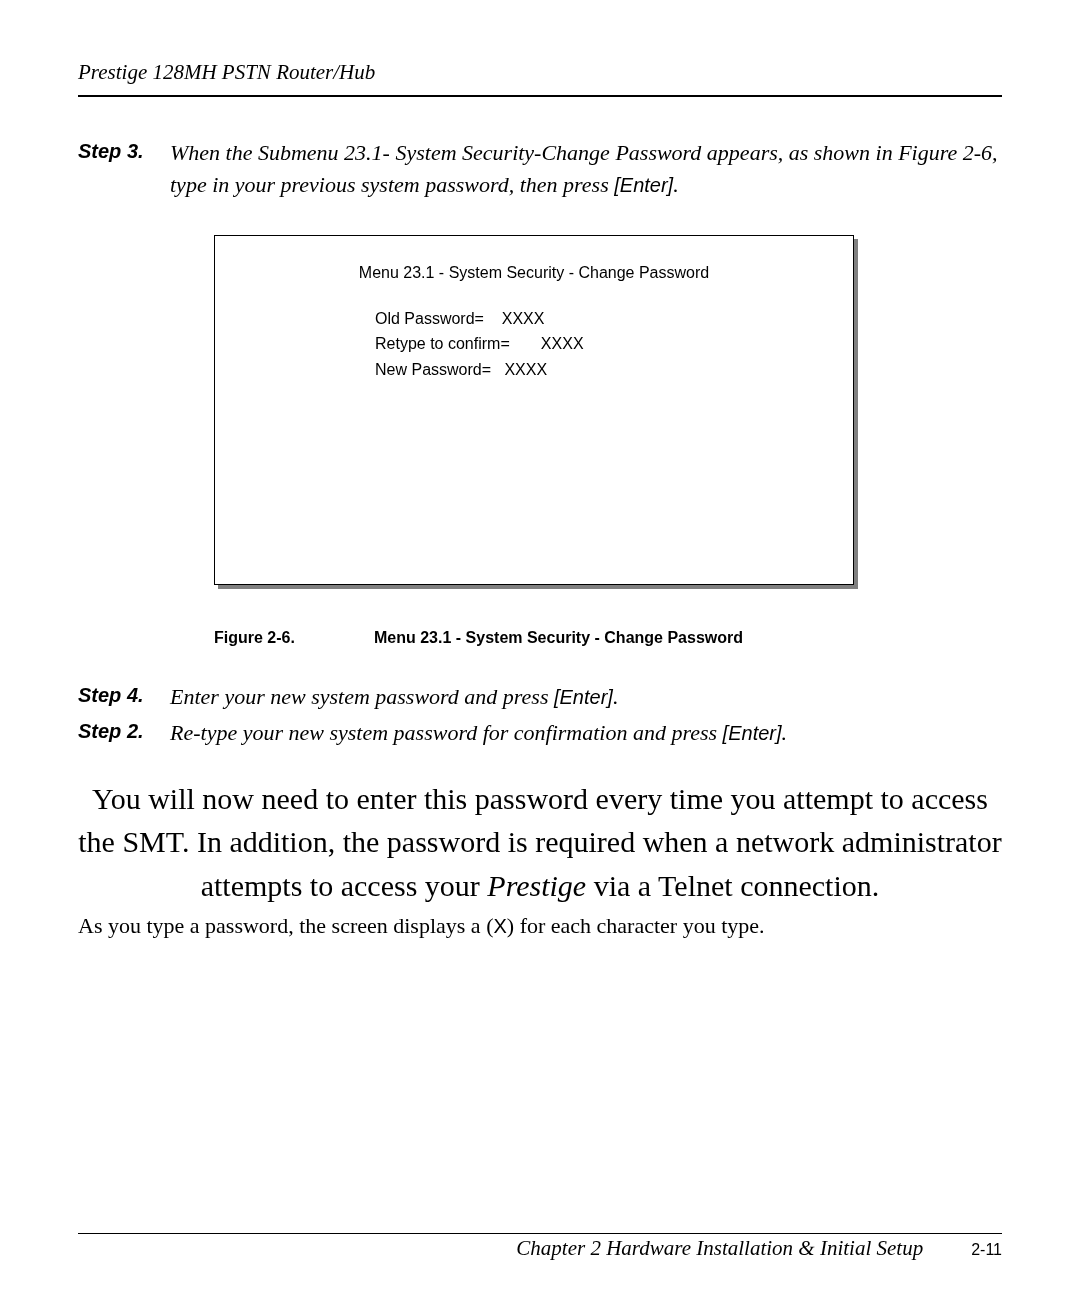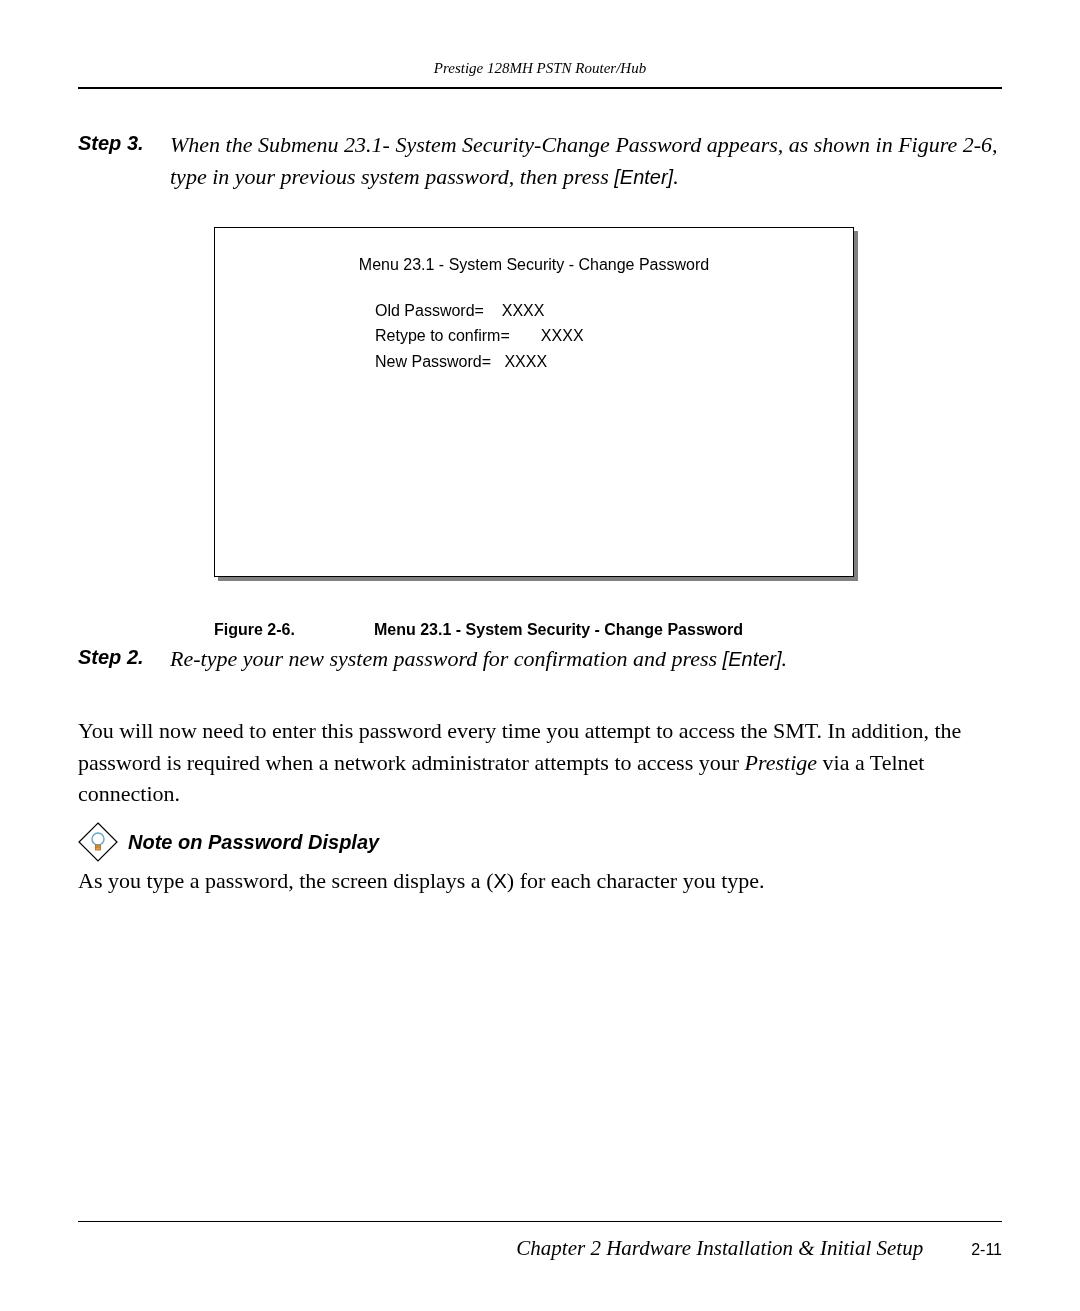--- a/index.html
+++ b/index.html
@@ -14,23 +14,23 @@
     height: 1311px;
     position: relative;
     box-sizing: border-box;
     padding: 60px 78px 50px 78px;
   }
   .header-line {
     border-bottom: 2px solid #000;
     margin-top: 4px;
   }
   .header-text {
-    text-align: center;
-    font-style: italic;
-    font-size: 15px;
+    text-align: left;
+    font-style: italic;
+    font-size: 21px;
     padding-bottom: 6px;
   }
   .step-block {
     margin-top: 40px;
     font-size: 22px;
     line-height: 1.45;
   }
   .step-row {
     display: flex;
     font-style: italic;
@@ -84,23 +84,24 @@
     font-weight: bold;
     font-size: 16px;
     text-align: left;
     margin-left: 136px;
   }
   .cap-label {
     display: inline-block;
     width: 160px;
   }
   .paragraph {
-    margin-top: 40px;
-    font-size: 22px;
+    margin-top: 28px;
+    font-size: 30px;
     line-height: 1.45;
+    text-align: center;
   }
   .italic { font-style: italic; }
   .note-row {
     display: flex;
     align-items: center;
     margin-top: 12px;
   }
   .note-icon {
     width: 40px;
     height: 40px;
@@ -118,21 +119,21 @@
     margin-top: 6px;
   }
   .footer {
     position: absolute;
     left: 78px;
     right: 78px;
     bottom: 50px;
   }
   .footer-line {
     border-top: 1.5px solid #000;
-    padding-top: 14px;
+    padding-top: 2px;
     display: flex;
     justify-content: flex-end;
     align-items: baseline;
     font-size: 21px;
   }
   .footer-chapter {
     font-style: italic;
   }
   .footer-pagenum {
     margin-left: 48px;
@@ -173,45 +174,42 @@
           <span>New Password=</span>&nbsp;&nbsp;&nbsp;<span>XXXX</span>
         </div>
       </div>
     </div>
   </div>
 
   <div class="figure-caption">
     <span class="cap-label">Figure 2-6.</span><span>Menu 23.1 - System Security - Change Password</span>
   </div>
 
+  <div class="step-block" style="margin-top:34px">
+    <div class="step-row">
+      <div class="step-label">Step 4.</div>
+      <div class="step-body">
+        <span>Enter your new system password and press </span><span class="sans">[Enter]</span><span>.</span>
+      </div>
+    </div>
+  </div>
 
   <div class="step-block" style="margin-top:4px">
     <div class="step-row">
       <div class="step-label">Step 2.</div>
       <div class="step-body">
         <span>Re-type your new system password for confirmation and press </span><span class="sans">[Enter]</span><span>.</span>
       </div>
     </div>
   </div>
 
   <div class="paragraph">
     <span>You will now need to enter this password every time you attempt to access the SMT. In addition, the password is required when a network administrator attempts to access your </span><span class="italic">Prestige</span><span> via a Telnet connection.</span>
   </div>
 
-  <div class="note-row">
-    <div class="note-icon">
-      <svg viewBox="0 0 40 40" width="40" height="40">
-        <polygon points="20,1 39,20 20,39 1,20" fill="none" stroke="#000" stroke-width="1.2"></polygon>
-        <circle cx="20" cy="17" r="6" fill="none" stroke="#6fa8c9" stroke-width="1.5"></circle>
-        <rect x="17.5" y="23" width="5" height="5" fill="#e0a04a" stroke="#a06a20" stroke-width="0.8"></rect>
-        <line x1="17.5" y1="25" x2="22.5" y2="25" stroke="#a06a20" stroke-width="0.8"></line>
-      </svg>
-    </div>
-    <div class="note-title">Note on Password Display</div>
-  </div>
 
   <div class="note-body">
     <span>As you type a password, the screen displays a (</span><span class="sans">X</span><span>) for each character you type.</span>
   </div>
 
   <div class="footer">
     <div class="footer-line">
       <span>
         <span class="footer-chapter">Chapter 2 </span><span class="footer-chapter">Hardware Installation &amp; Initial Setup</span>
       </span>

